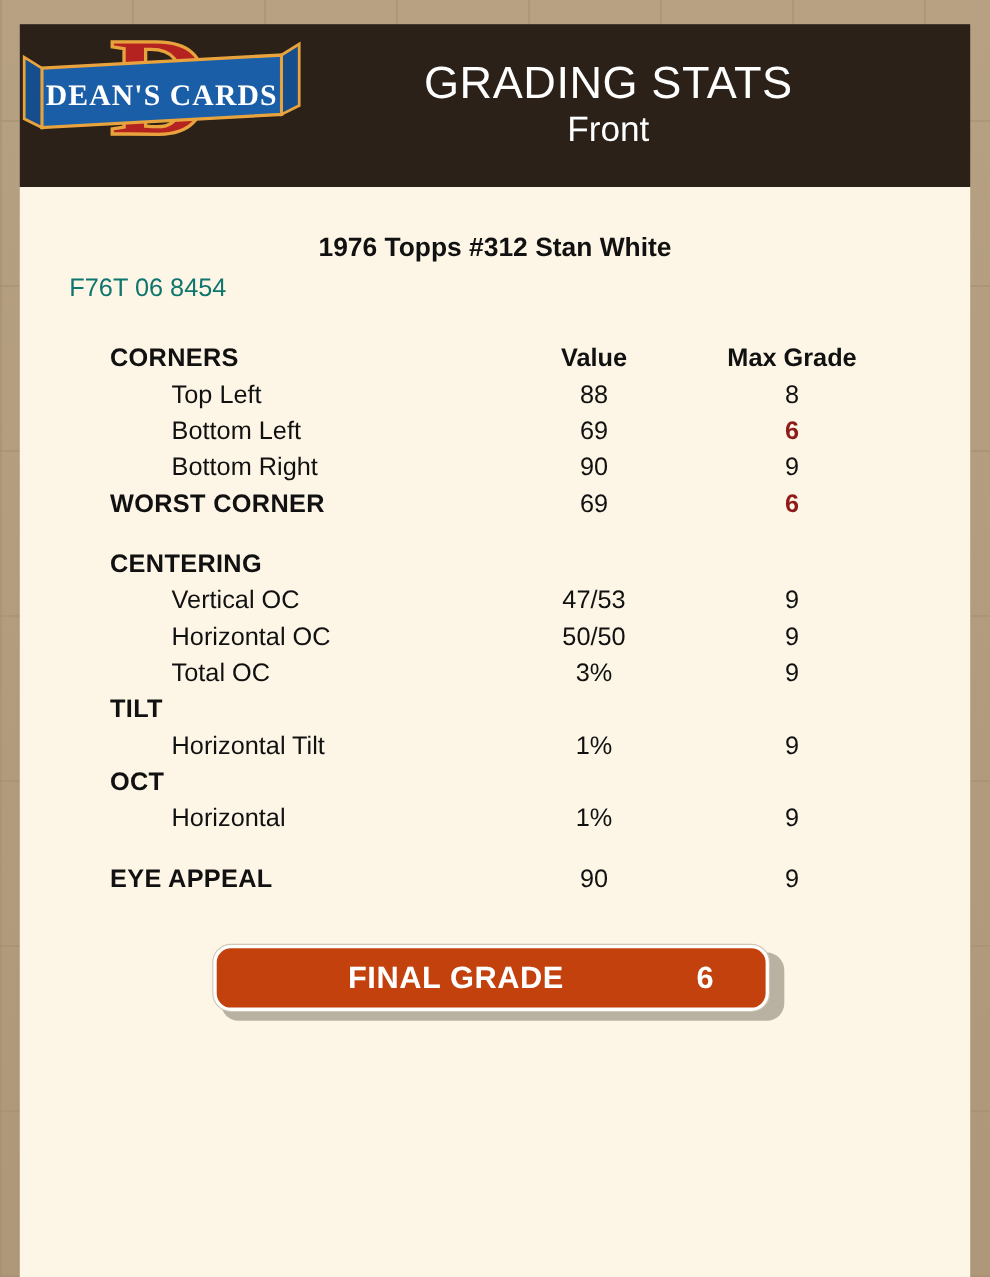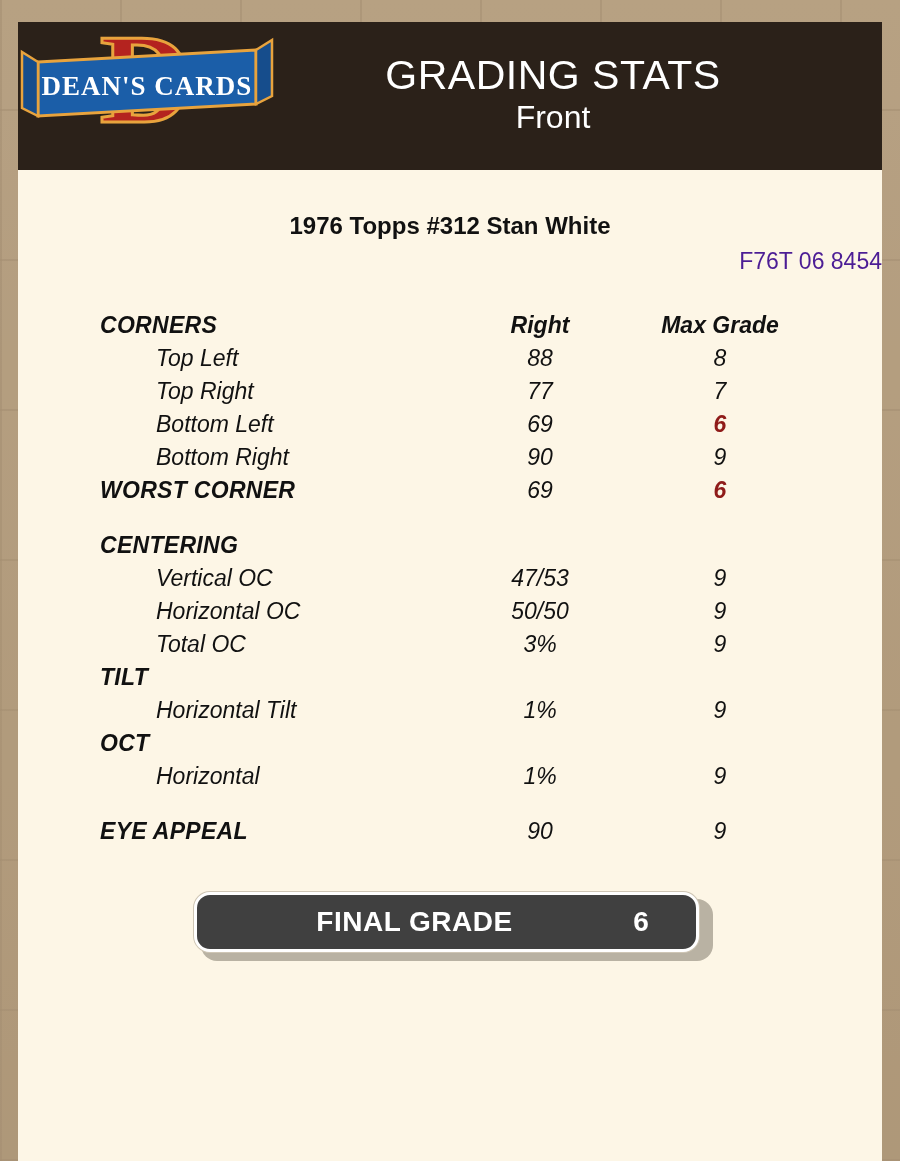--- a/index.html
+++ b/index.html
@@ -66,32 +66,32 @@
     position: relative;
   }
   #card-title {
     text-align: center;
     font-size: 24px;
     font-weight: bold;
     color: #111;
     margin-top: 14px;
   }
   #card-id {
-    text-align: right;
+    text-align: left;
     font-size: 23px;
-    color: #4c1d95;
+    color: #0f766e;
     margin-top: 8px;
     font-weight: 400;
+    margin-left: 45px;
   }
   table.stats {
     margin: 34px auto 0 auto;
     width: 700px;
     border-collapse: collapse;
     color: #111;
-    font-style: italic;
   }
   table.stats td {
     font-size: 23px;
     padding: 3px 0;
     vertical-align: baseline;
   }
   td.lbl { width: 340px; padding-left: 18px; }
   td.val { width: 200px; text-align: center; }
   td.max { width: 160px; text-align: center; }
   tr.section td.lbl { font-weight: bold; letter-spacing: .3px; }
@@ -110,21 +110,21 @@
   #final-shadow {
     position: absolute;
     left: 7px; top: 7px;
     width: 512px; height: 62px;
     background: #b9b2a3;
     border-radius: 16px;
   }
   #final-grade {
     position: relative;
     width: 505px; height: 60px;
-    background: #404040;
+    background: #c2410c;
     border: 3px solid #ffffff;
     border-radius: 16px;
     display: flex;
     align-items: center;
     color: #fff;
     box-shadow: 0 0 0 1px #cfc6b5;
   }
   #final-label {
     flex: 1;
     text-align: center;
@@ -169,32 +169,27 @@
 
   <div id="panel">
 
     <div id="card-title">1976 Topps #312 Stan White</div>
     <div id="card-id">F76T 06 8454</div>
 
     <table class="stats">
       <tbody>
         <tr class="section head">
           <td class="lbl">CORNERS</td>
-          <td class="val">Right</td>
+          <td class="val">Value</td>
           <td class="max">Max Grade</td>
         </tr>
         <tr class="indent">
           <td class="lbl">Top Left</td>
           <td class="val">88</td>
           <td class="max">8</td>
-        </tr>
-        <tr class="indent">
-          <td class="lbl">Top Right</td>
-          <td class="val">77</td>
-          <td class="max">7</td>
         </tr>
         <tr class="indent">
           <td class="lbl">Bottom Left</td>
           <td class="val">69</td>
           <td class="max low">6</td>
         </tr>
         <tr class="indent">
           <td class="lbl">Bottom Right</td>
           <td class="val">90</td>
           <td class="max">9</td>

